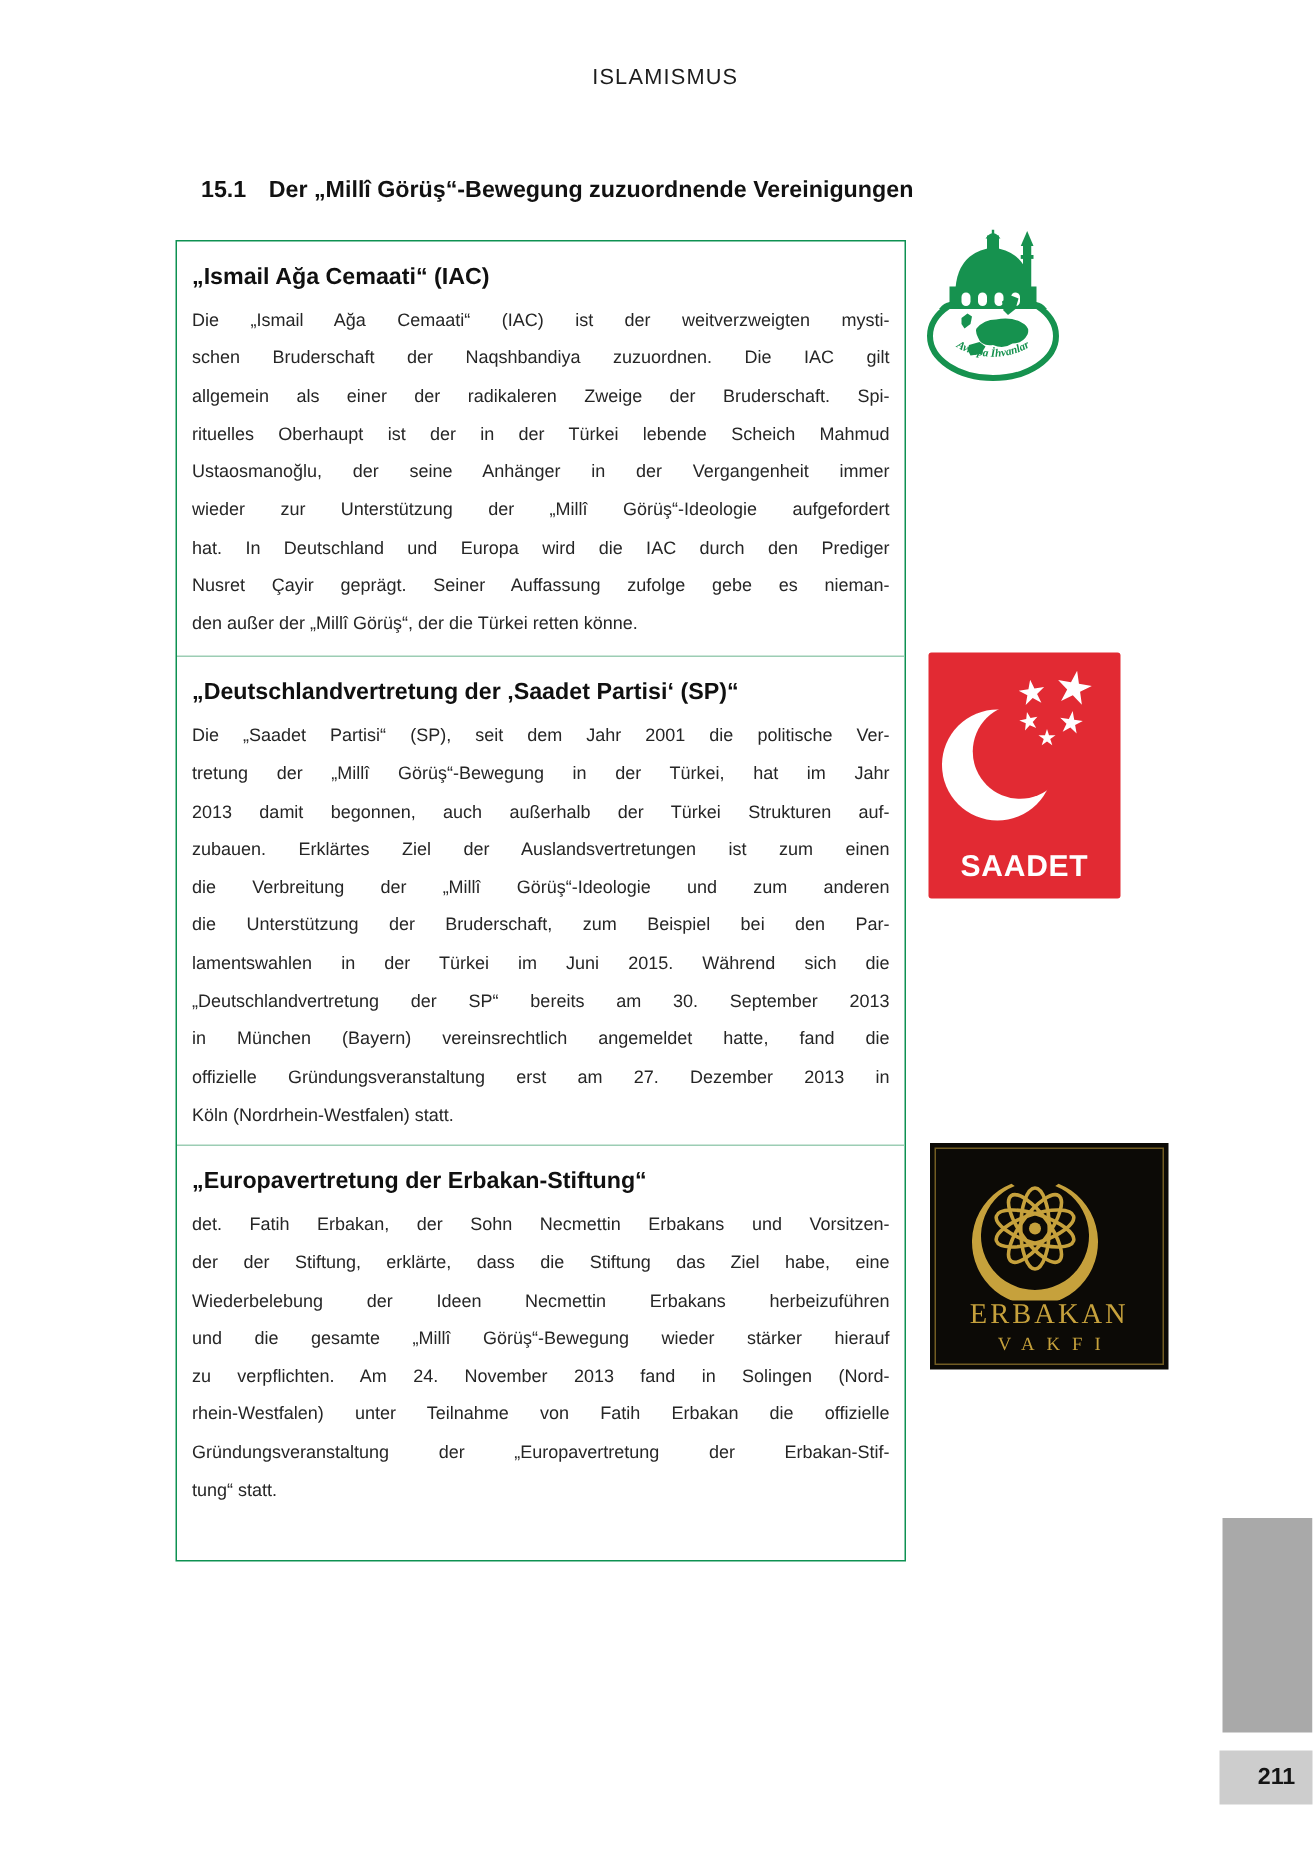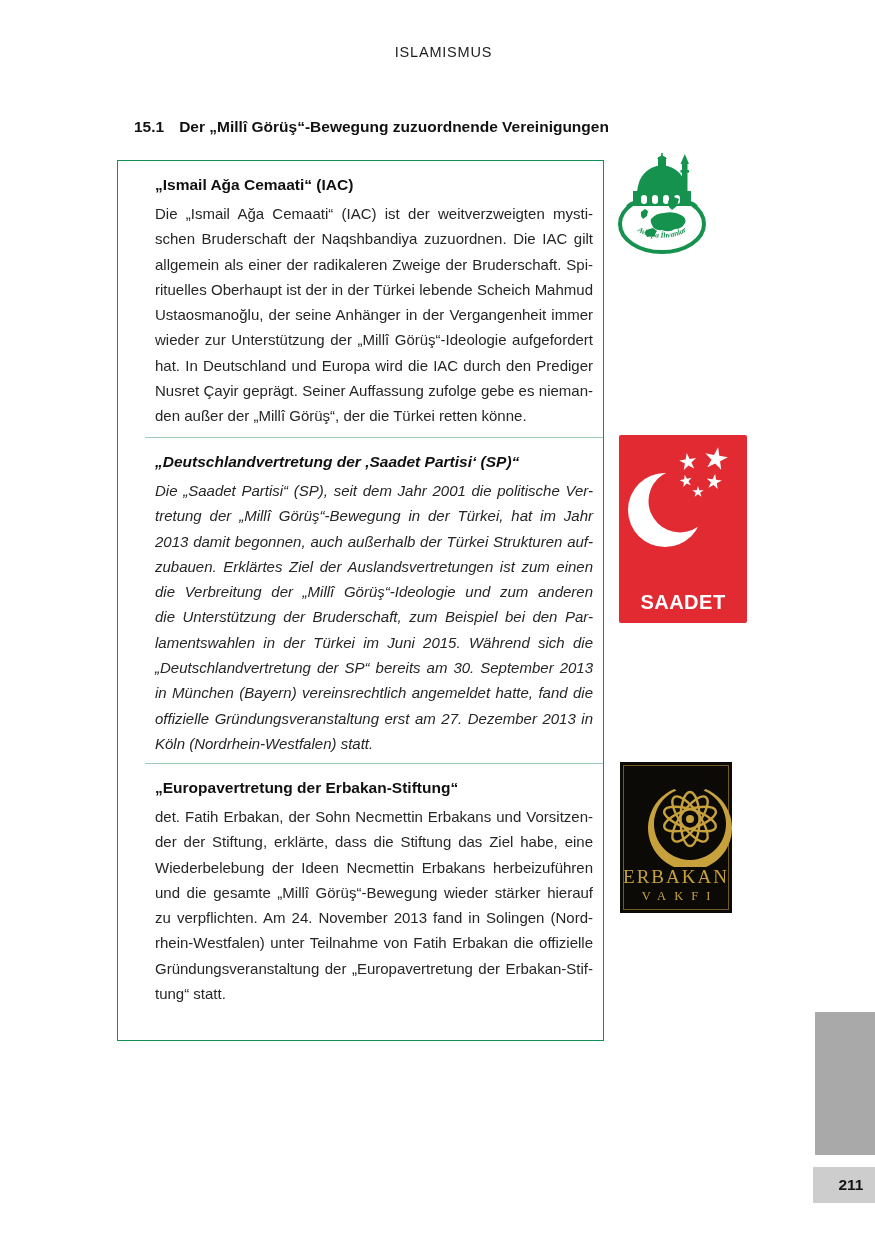--- a/index.html
+++ b/index.html
@@ -27,54 +27,53 @@
   }
   .section-heading .num { margin-right: 15px; margin-left: 17px; }
 
   
   .info-box {
     position: absolute; top: 160px; left: 117px;
     width: 487px; height: 881px;
     border: 1.5px solid var(--box_border, #0e9152);
     box-sizing: border-box;
     background: #ffffff;
-    padding-left: 27px;
   }
   .entry { padding: 12px 10px 0 10px; box-sizing: border-box; overflow: hidden; }
   .entry + .entry { border-top: 1px solid var(--divider, #9ccdb4); }
   .entry-1 { height: 276px; }
-  .entry-2 { height: 326px; font-style: italic; }
+  .entry-2 { height: 326px; }
   .entry-3 { height: 275px; }
   .entry-title {
     font-weight: bold; font-size: 15.5px; color: #101010;
     margin: 2px 0 6px 0; line-height: 20px;
   }
-  .entry-body { font-size: 15px; color: #262626; }
+  .entry-body { font-size: 12px; color: #262626; }
   .entry-body div { line-height: 25.3px; }
   .entry-body .just { text-align: justify; text-align-last: justify; }
   .entry-body .last { text-align: left; }
 
   
   .iac-emblem { position: absolute; top: 153px; left: 616px; width: 92px; height: 106px; }
 
   .saadet-logo {
     position: absolute; top: 435px; left: 619px;
-    width: 128px; height: 188px;
+    width: 128px; height: 164px;
     background: var(--saadet_red, #e22a33);
     border-radius: 2px;
   }
   .saadet-wordmark {
     position: absolute; bottom: 9px; left: 0; right: 0;
     text-align: center;
     color: #ffffff; font-weight: bold; font-size: 20px; letter-spacing: 0.5px;
   }
 
   .erbakan-logo {
     position: absolute; top: 762px; left: 620px;
-    width: 112px; height: 151px;
+    width: 159px; height: 151px;
     background: var(--erbakan_black, #0c0a06);
   }
   .erbakan-frame {
     position: absolute; inset: 3px;
     border: 1px solid rgba(198,161,60,0.55);
     pointer-events: none;
   }
   .erbakan-name {
     position: absolute; top: 104px; left: 0; right: 0;
     text-align: center;

